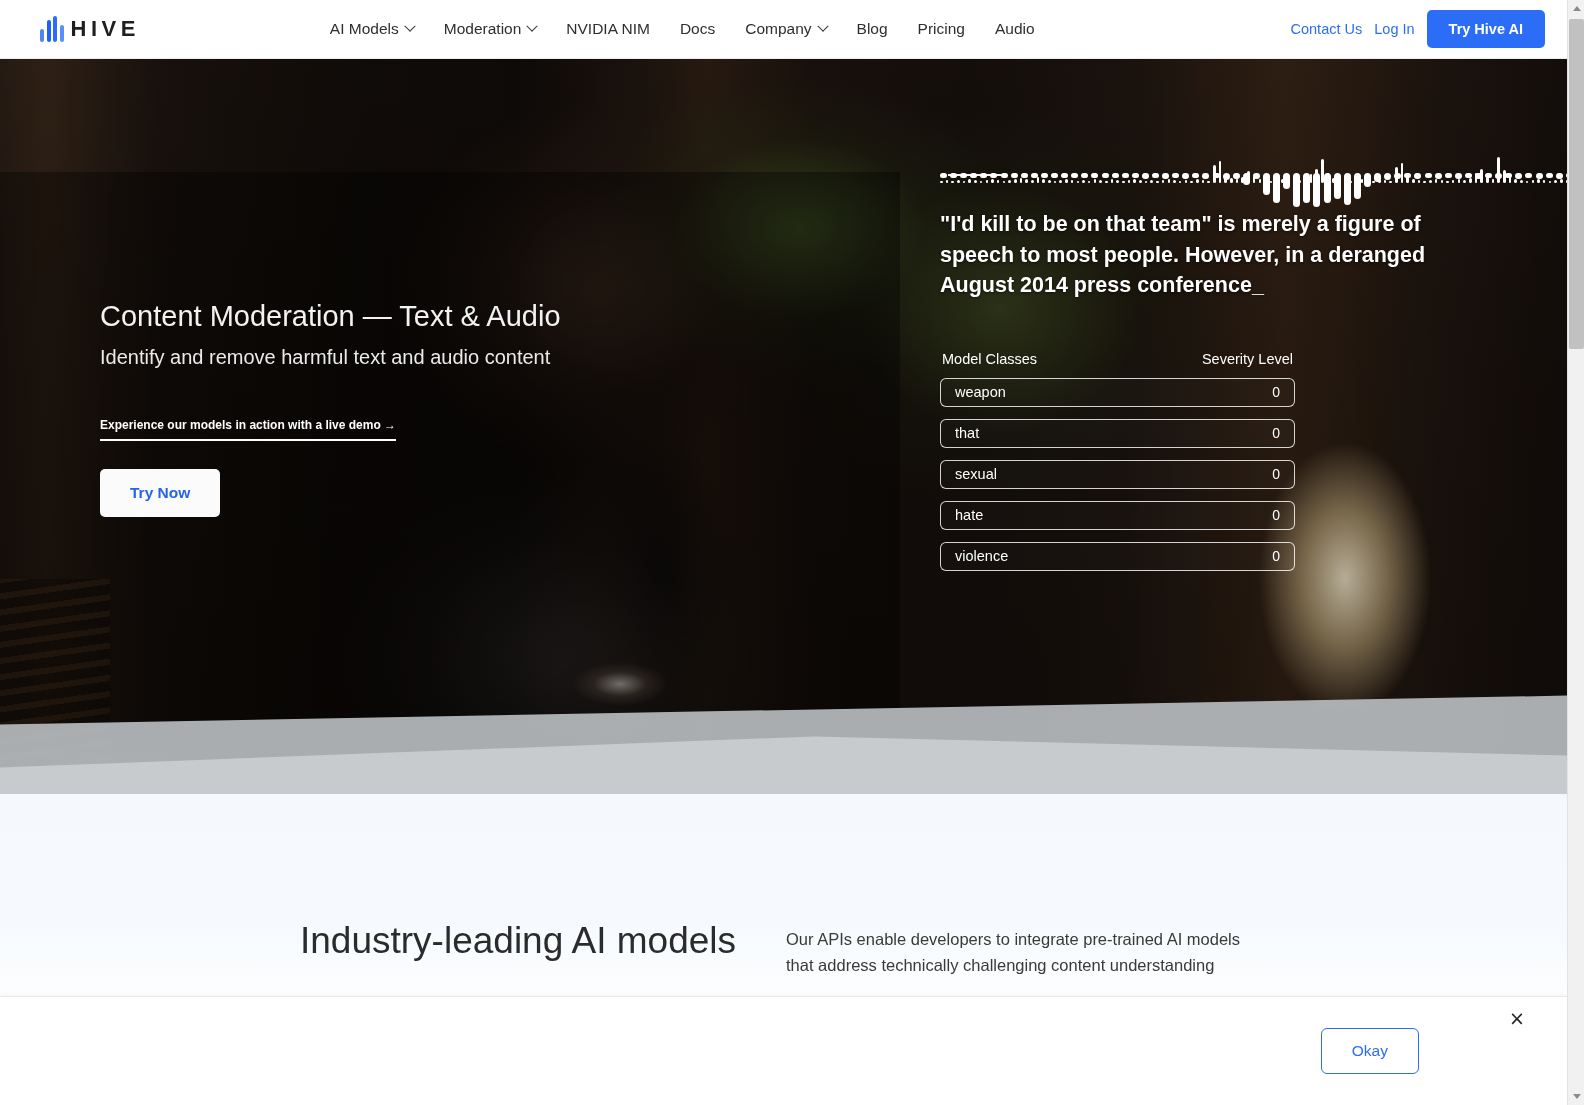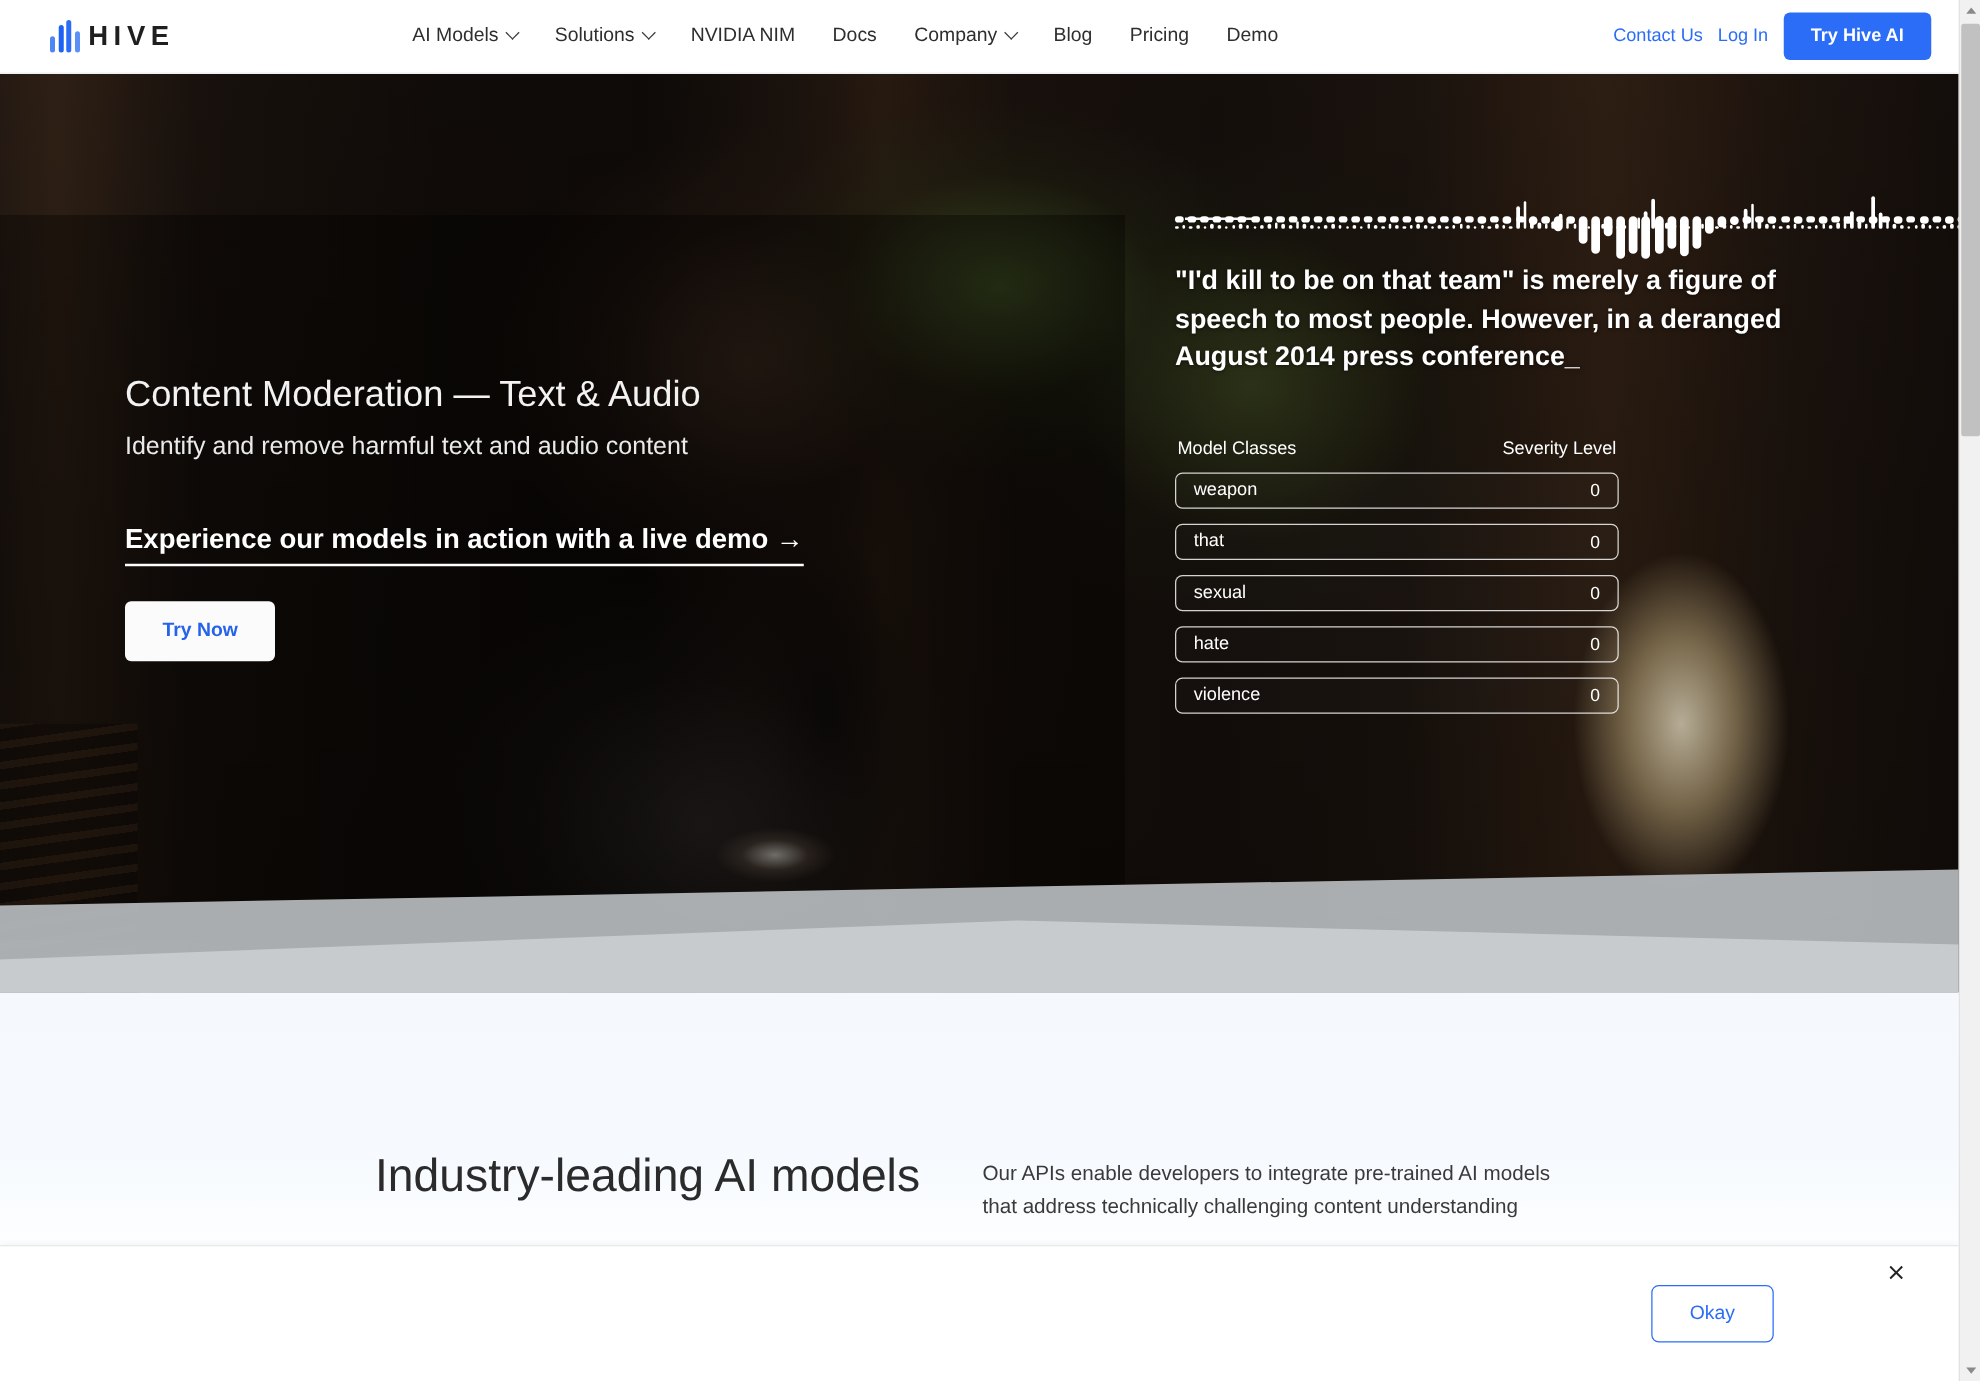--- a/index.html
+++ b/index.html
@@ -144,21 +144,21 @@
     line-height:1.05; text-transform:uppercase;
   }
   .hero-h2 {
     margin-top:22px; font-size:29px; font-weight:400; color:#f2f2f2; line-height:1.2;
   }
   .hero-h3 {
     margin-top:10px; font-size:20px; font-weight:400; color:#eaeaea; line-height:1.3;
   }
   .demo-link {
     margin-top:48px; display:inline-block;
-    font-size:22px; font-weight:700; color:#ffffff;
+    font-size:12px; font-weight:700; color:#ffffff;
     border-bottom:2px solid #ffffff; padding-bottom:7px; cursor:pointer;
     white-space:nowrap;
   }
   .hero-btns { margin-top:28px; display:flex; gap:14px; }
   .btn-primary {
     background:#2563eb; color:#fff; font-size:15.5px; font-weight:700;
     padding:15px 30px; border:none; border-radius:5px; cursor:pointer;
   }
   .btn-secondary {
     background:#fbfbfb; color:#2563eb; font-size:15.5px; font-weight:700;
@@ -496,41 +496,41 @@
           <span></span>
       </span>
       <span class="logo-text">HIVE</span>
     </div>
     <div class="nav-links" id="nav-links">
         <div class="nav-item">
           <span>AI Models</span>
           <span class="chev"></span>
         </div>
         <div class="nav-item">
-          <span>Solutions</span>
+          <span>Moderation</span>
           <span class="chev"></span>
         </div>
         <div class="nav-item">
           <span>NVIDIA NIM</span>
         </div>
         <div class="nav-item">
           <span>Docs</span>
         </div>
         <div class="nav-item">
           <span>Company</span>
           <span class="chev"></span>
         </div>
         <div class="nav-item">
           <span>Blog</span>
         </div>
         <div class="nav-item">
           <span>Pricing</span>
         </div>
         <div class="nav-item">
-          <span>Demo</span>
+          <span>Audio</span>
         </div>
       </div>
     <div class="nav-right">
       <span class="nav-link-blue">Contact Us</span>
       <span class="nav-link-blue">Log In</span>
       <button class="btn-try-hive">Try Hive AI</button>
     </div>
   </div>
 
   <div class="cookie">

